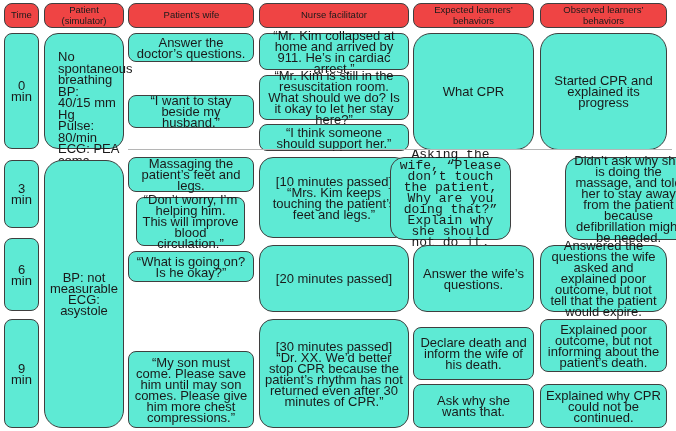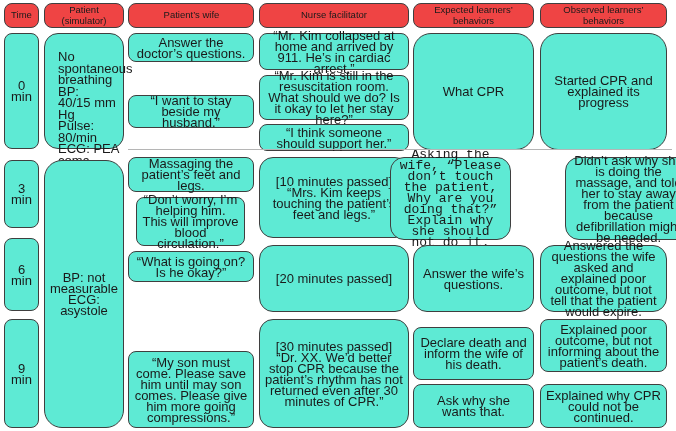--- a/index.html
+++ b/index.html
@@ -79,21 +79,21 @@
 coma</div>
   <div class="box r18" style="left:44px; top:160px; width:80px; height:268px;">BP: not
 measurable
 ECG: asystole</div>
 
   <div class="box" style="left:128px; top:33px; width:126px; height:29px;">Answer the doctor’s questions.</div>
   <div class="box" style="left:128px; top:95px; width:126px; height:33px;">“I want to stay beside my husband.”</div>
   <div class="box" style="left:128px; top:157px; width:126px; height:35px;">Massaging the patient’s feet and legs.</div>
   <div class="box" style="left:136px; top:197px; width:109px; height:49px;">“Don’t worry, I’m helping him. This will improve blood circulation.”</div>
   <div class="box" style="left:128px; top:251px; width:126px; height:31px;">“What is going on? Is he okay?”</div>
-  <div class="box" style="left:128px; top:351px; width:126px; height:77px;">“My son must come. Please save him until may son comes. Please give him more going compressions.”</div>
+  <div class="box" style="left:128px; top:351px; width:126px; height:77px;">“My son must come. Please save him until may son comes. Please give him more chest compressions.”</div>
 
   <div class="box" style="left:259px; top:33px; width:150px; height:37px;">“Mr. Kim collapsed at home and arrived by 911. He’s in cardiac arrest.”</div>
   <div class="box" style="left:259px; top:75px; width:150px; height:45px;">“Mr. Kim is still in the resuscitation room. What should we do? Is it okay to let her stay here?”</div>
   <div class="box" style="left:259px; top:124px; width:150px; height:27px;">“I think someone should support her.”</div>
   <div class="box r14" style="left:259px; top:157px; width:150px; height:81px;">[10 minutes passed]
 “Mrs. Kim keeps touching the patient’s feet and legs.”</div>
   <div class="box r14" style="left:259px; top:245px; width:150px; height:67px;">[20 minutes passed]</div>
   <div class="box r14" style="left:259px; top:319px; width:150px; height:109px;">[30 minutes passed]
 “Dr. XX. We’d better stop CPR because the patient’s rhythm has not returned even after 30 minutes of CPR.”</div>
 

